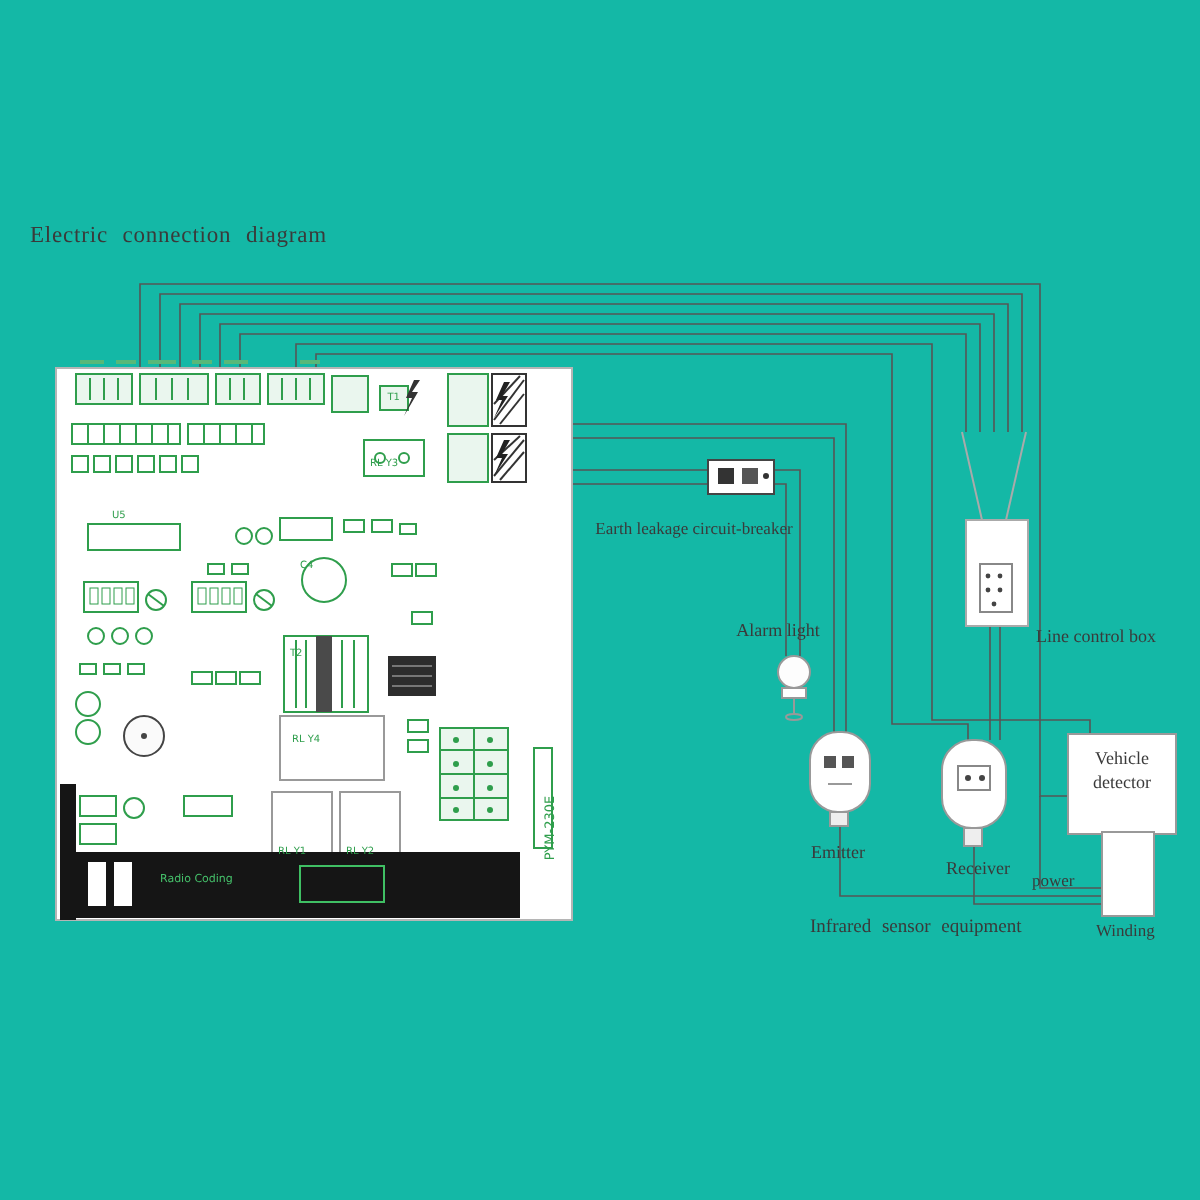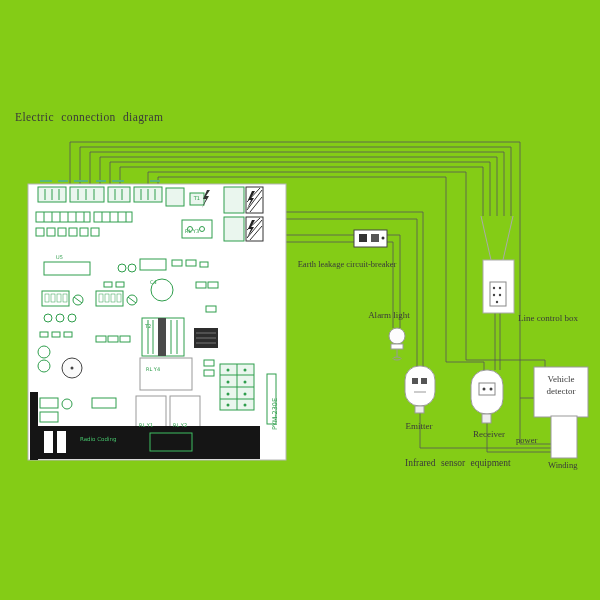--- a/index.html
+++ b/index.html
@@ -1,16 +1,16 @@
 <!DOCTYPE html>
 <html><head>
 <meta charset="utf-8">
 <style>
   html,body{margin:0;padding:0;background:#fff;}
-  .stage{width:600px;height:600px;background:#84cc16;position:relative;overflow:hidden;}
+  .stage{width:600px;height:600px;background:#14b8a6;position:relative;overflow:hidden;}
   svg{display:block;}
   .lbl{font-family:"Liberation Serif","DejaVu Serif",serif;fill:#3a3a3a;}
   .silk{font-family:"DejaVu Sans","Liberation Sans",sans-serif;fill:#2f9e4c;}
   .silk-bright{font-family:"DejaVu Sans","Liberation Sans",sans-serif;fill:#45c06a;}
   .wire{stroke:#555;stroke-width:0.8;fill:none;}
   .grn{stroke:#2f9e4c;stroke-width:1;fill:none;}
   .grnf{stroke:#2f9e4c;stroke-width:1;fill:#eaf6ee;}
   .dev{stroke:#999;stroke-width:1;fill:#fff;}
 </style>
 </head>

